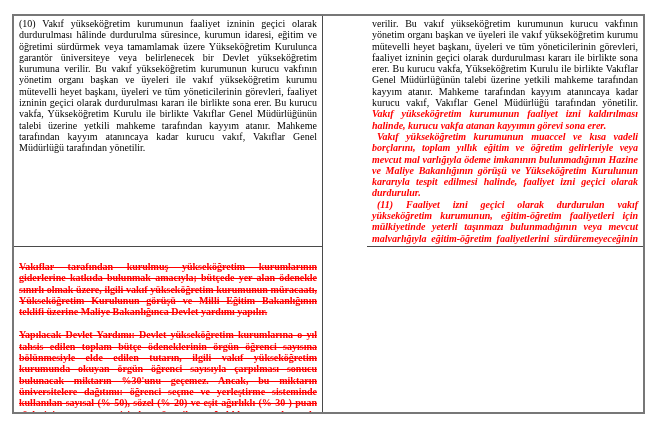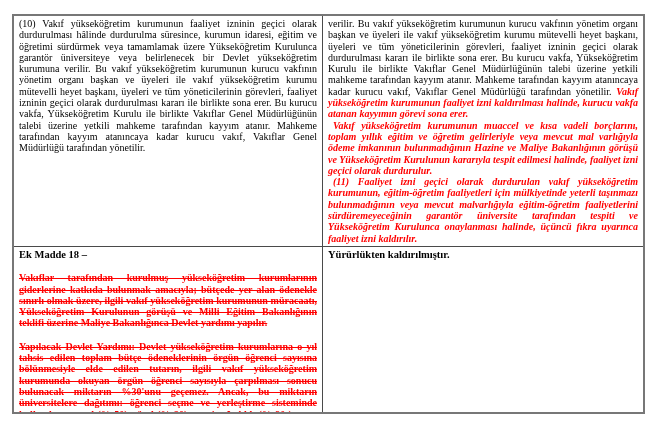--- a/index.html
+++ b/index.html
@@ -19,21 +19,21 @@
   .cell{
     box-sizing:border-box;
     padding:2px 5px 2px 5px;
     font-size:10px;
     line-height:11.3px;
     color:#000000;
     text-align:justify;
     overflow:hidden;
   }
   .cell.c-tl{border-right:1.5px solid #4a4a4a;border-bottom:1.5px solid #4a4a4a;}
-  .cell.c-tr{border-bottom:1.5px solid #4a4a4a;}
+  .cell.c-tr{border-bottom:1.5px solid #4a4a4a;margin-left:44px;}
   .cell.c-bl{border-right:1.5px solid #4a4a4a;}
   .para{margin:0;}
   .para.indent{text-indent:5px;}
   .ins{color:#ff0000;font-weight:bold;font-style:italic;}
   .del{color:#ff0000;font-weight:bold;text-decoration:line-through;margin-top:12px;}
   .heading{font-weight:bold;font-size:10.5px;text-align:left;}
 </style>
 </head>
 <body>
 
@@ -43,22 +43,18 @@
     <p class="para">(10) Vakıf yükseköğretim kurumunun faaliyet izninin geçici olarak durdurulması hâlinde durdurulma süresince, kurumun idaresi, eğitim ve öğretimi sürdürmek veya tamamlamak üzere Yükseköğretim Kurulunca garantör üniversiteye veya belirlenecek bir Devlet yükseköğretim kurumuna verilir. Bu vakıf yükseköğretim kurumunun kurucu vakfının yönetim organı başkan ve üyeleri ile vakıf yükseköğretim kurumu mütevelli heyet başkanı, üyeleri ve tüm yöneticilerinin görevleri, faaliyet izninin geçici olarak durdurulması kararı ile birlikte sona erer. Bu kurucu vakfa, Yükseköğretim Kurulu ile birlikte Vakıflar Genel Müdürlüğünün talebi üzerine yetkili mahkeme tarafından kayyım atanır. Mahkeme tarafından kayyım atanıncaya kadar kurucu vakıf, Vakıflar Genel Müdürlüğü tarafından yönetilir.</p>
   </div>
 
   <div class="cell c-tr">
     <p class="para"><span>verilir. Bu vakıf yükseköğretim kurumunun kurucu vakfının yönetim organı başkan ve üyeleri ile vakıf yükseköğretim kurumu mütevelli heyet başkanı, üyeleri ve tüm yöneticilerinin görevleri, faaliyet izninin geçici olarak durdurulması kararı ile birlikte sona erer. Bu kurucu vakfa, Yükseköğretim Kurulu ile birlikte Vakıflar Genel Müdürlüğünün talebi üzerine yetkili mahkeme tarafından kayyım atanır. Mahkeme tarafından kayyım atanıncaya kadar kurucu vakıf, Vakıflar Genel Müdürlüğü tarafından yönetilir. </span><span class="ins">Vakıf yükseköğretim kurumunun faaliyet izni kaldırılması halinde, kurucu vakfa atanan kayyımın görevi sona erer.</span></p>
     <p class="para indent ins">Vakıf yükseköğretim kurumunun muaccel ve kısa vadeli borçlarını, toplam yıllık eğitim ve öğretim gelirleriyle veya mevcut mal varlığıyla ödeme imkanının bulunmadığının Hazine ve Maliye Bakanlığının görüşü ve Yükseköğretim Kurulunun kararıyla tespit edilmesi halinde, faaliyet izni geçici olarak durdurulur.</p>
     <p class="para indent ins">(11) Faaliyet izni geçici olarak durdurulan vakıf yükseköğretim kurumunun, eğitim-öğretim faaliyetleri için mülkiyetinde yeterli taşınmazı bulunmadığının veya mevcut malvarlığıyla eğitim-öğretim faaliyetlerini sürdüremeyeceğinin garantör üniversite tarafından tespiti ve Yükseköğretim Kurulunca onaylanması halinde, üçüncü fıkra uyarınca faaliyet izni kaldırılır.</p>
   </div>
 
   <div class="cell c-bl">
-    <p class="para heading">Ek Madde 18 –</p>
     <p class="para del">Vakıflar tarafından kurulmuş yükseköğretim kurumlarının giderlerine katkıda bulunmak amacıyla; bütçede yer alan ödenekle sınırlı olmak üzere, ilgili vakıf yükseköğretim kurumunun müracaatı, Yükseköğretim Kurulunun görüşü ve Milli Eğitim Bakanlığının teklifi üzerine Maliye Bakanlığınca Devlet yardımı yapılır.</p>
     <p class="para del">Yapılacak Devlet Yardımı: Devlet yükseköğretim kurumlarına o yıl tahsis edilen toplam bütçe ödeneklerinin örgün öğrenci sayısına bölünmesiyle elde edilen tutarın, ilgili vakıf yükseköğretim kurumunda okuyan örgün öğrenci sayısıyla çarpılması sonucu bulunacak miktarın %30'unu geçemez. Ancak, bu miktarın üniversitelere dağıtımı: öğrenci seçme ve yerleştirme sisteminde kullanılan sayısal (% 50), sözel (% 20) ve eşit ağırlıklı (% 30 ) puan türlerinin parantez içinde gösterilen ağırlıklar uygulanarak, üniversitenin toplam örgün öğrenci sayısına göre yapılır.</p>
   </div>
 
-  <div class="cell">
-    <p class="para heading">Yürürlükten kaldırılmıştır.</p>
-  </div>
 
 </div>
 
 </body></html>

